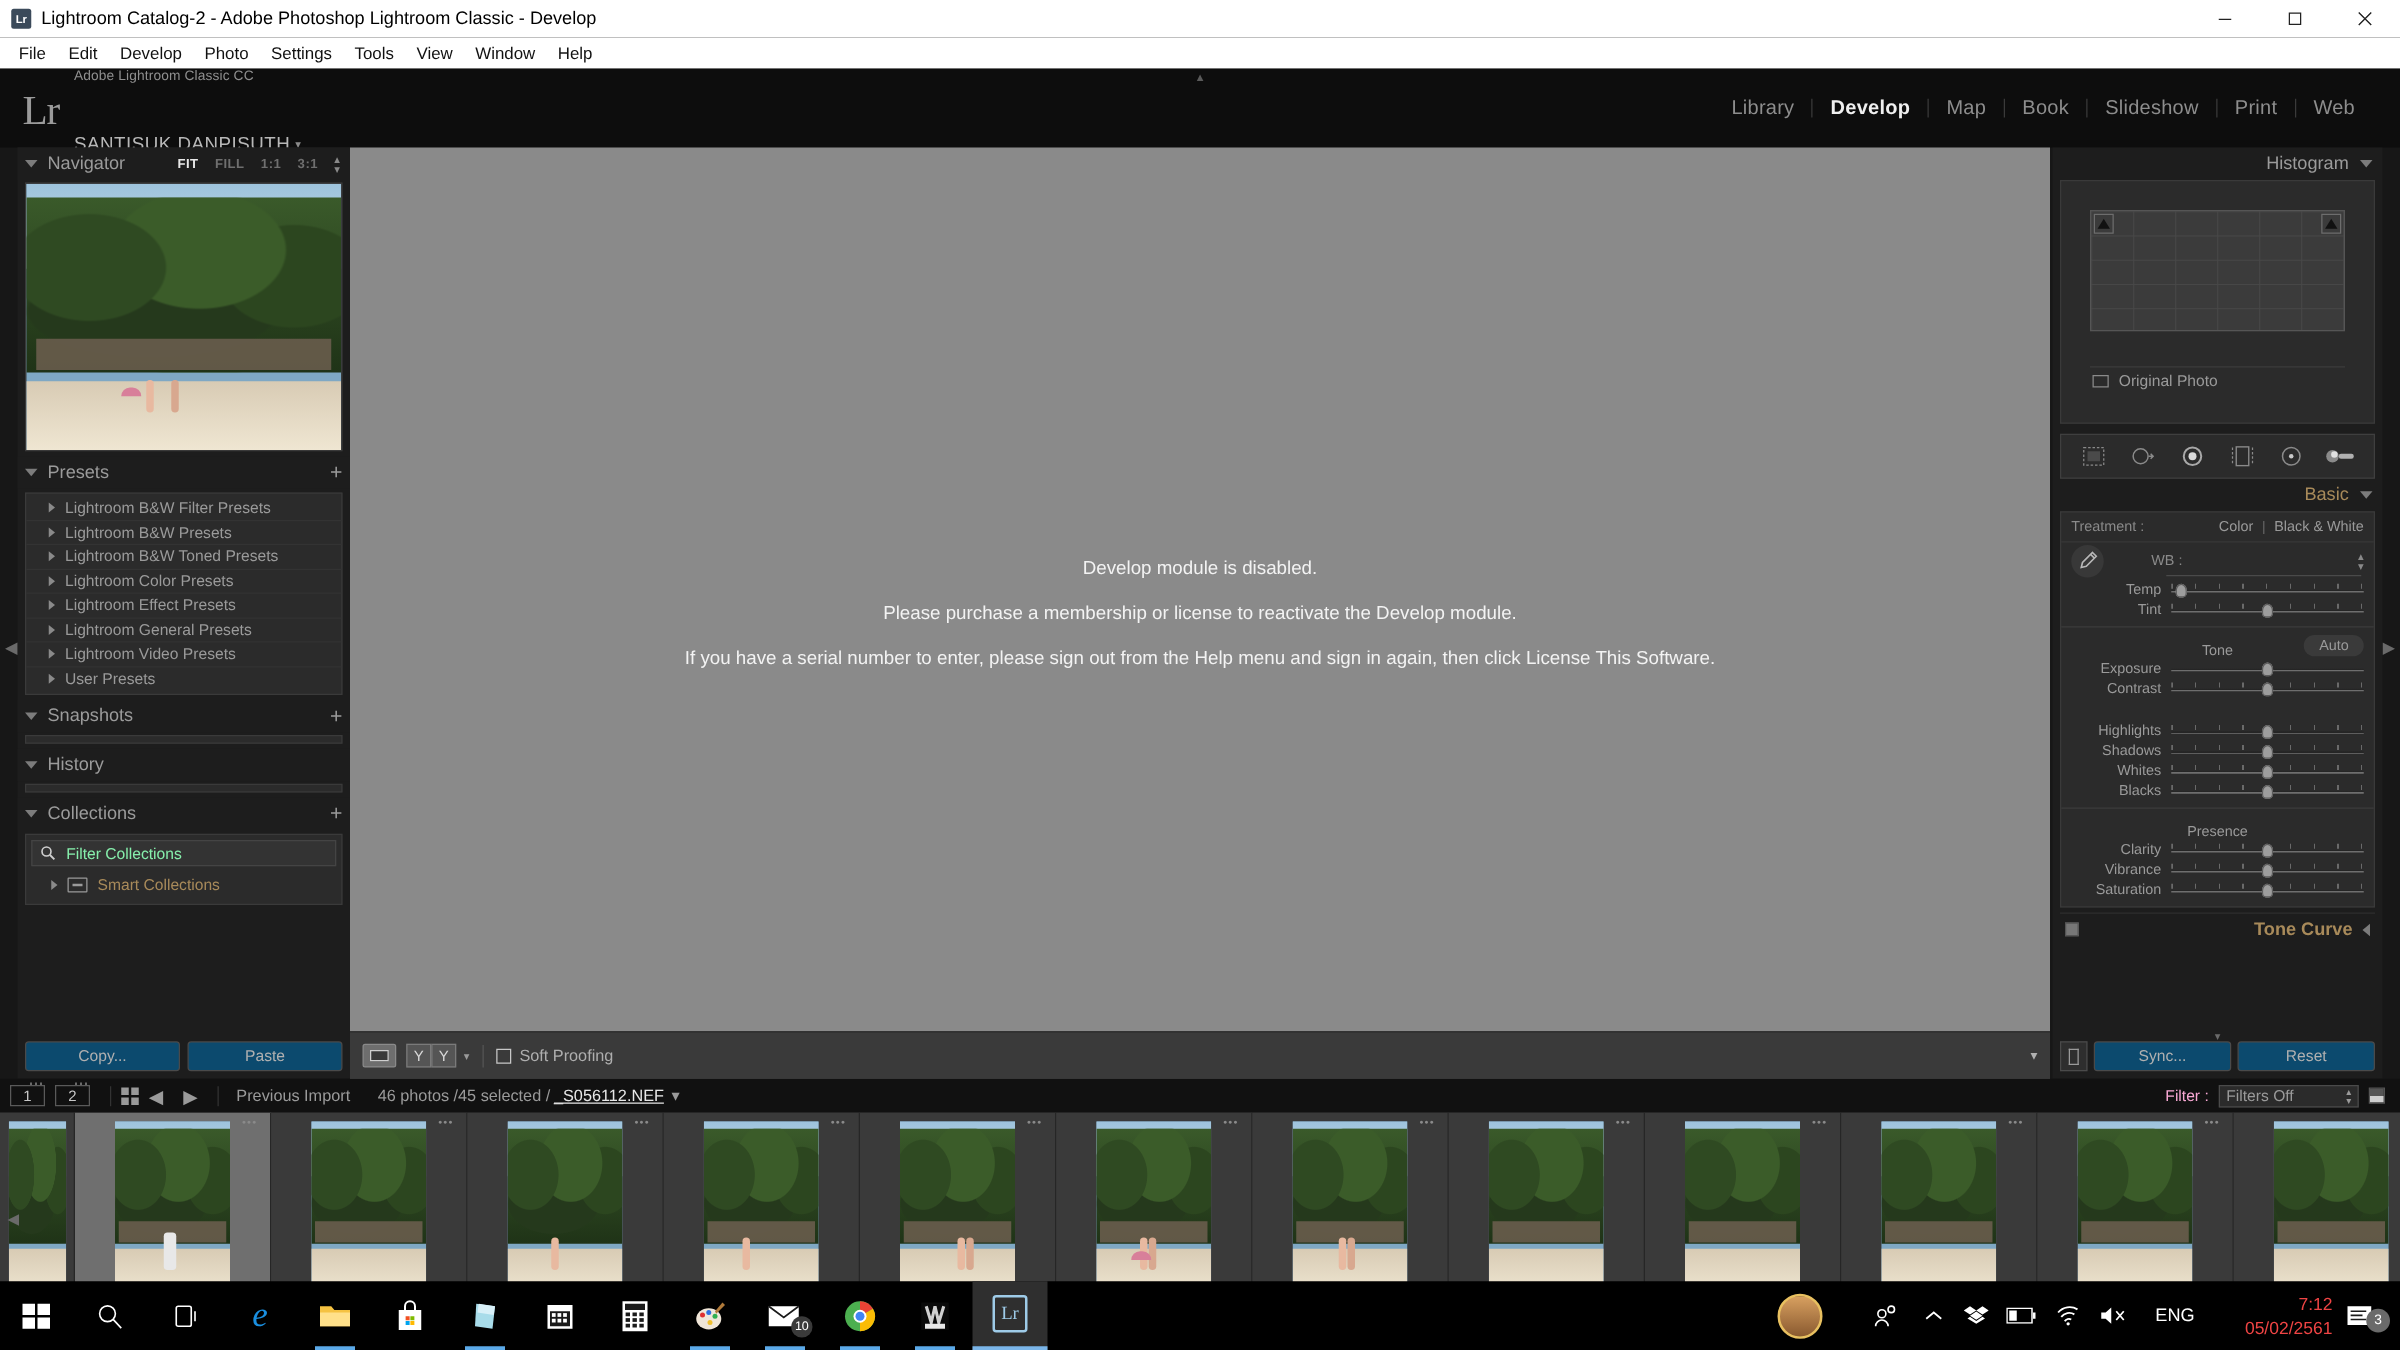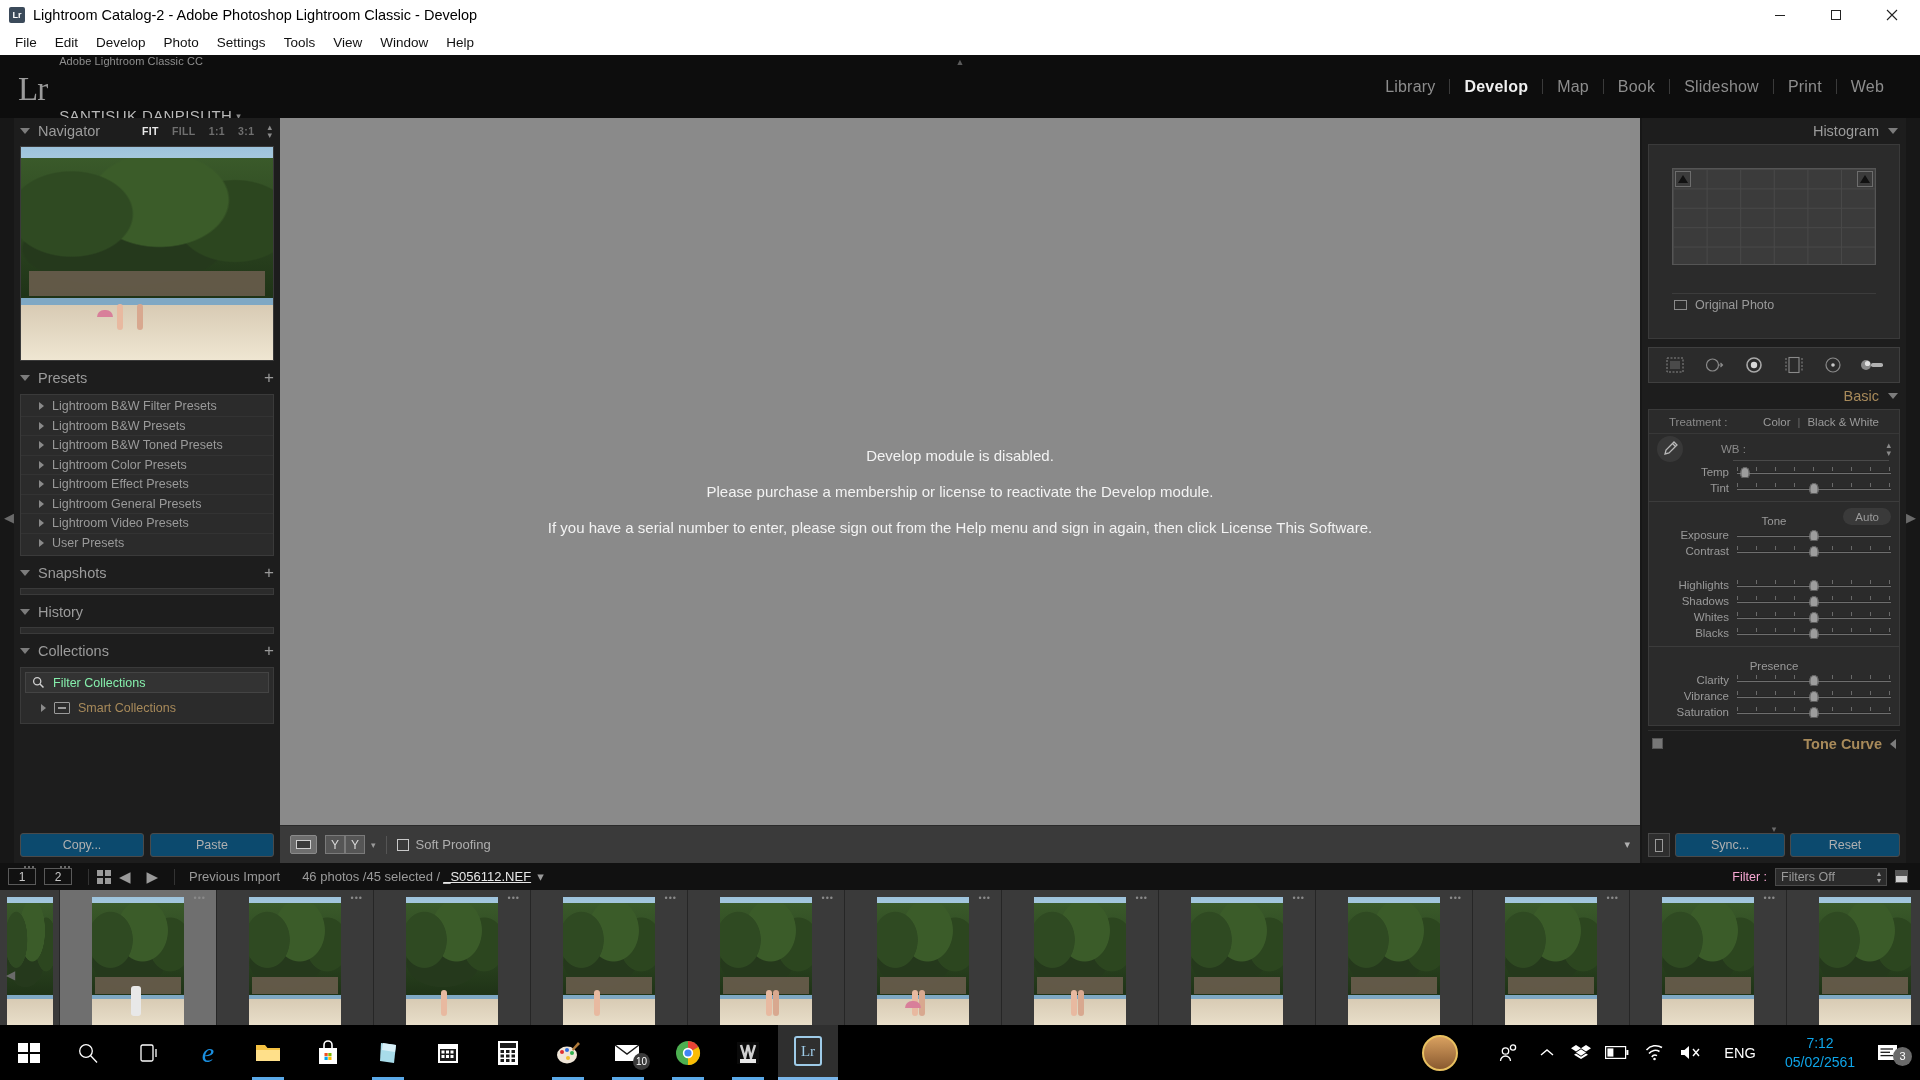--- a/index.html
+++ b/index.html
@@ -205,21 +205,21 @@
   .orig-label { font-size: 12.5px; color: #9a9a9a; }
 
   .tool-strip {
     margin: 8px 6px 0 6px; height: 36px; background: #2b2b2b; border: 1px solid #3f3f3f;
     display: flex; align-items: center; justify-content: space-around; padding: 0 6px;
   }
   .tool-ico { width: 26px; height: 22px; display:flex; align-items:center; justify-content:center; }
 
   .basic-box { margin: 0 6px; background: #2b2b2b; border: 1px solid #3a3a3a; }
   .treat-row {
-    display:flex; align-items:center; height: 24px; padding: 0 20px; border-bottom: 1px solid #383838;
+    display:flex; align-items:center; height: 24px; padding: 0 8px; border-bottom: 1px solid #383838;
   }
   .treat-label { font-size: 11.5px; color: #8a8a8a; }
   .treat-opt { font-size: 11.5px; color: #9a9a9a; }
   .treat-sep { color: #6a6a6a; font-size: 11px; margin: 0 7px; }
 
   .wb-row { display:flex; align-items:center; height: 30px; padding: 0 8px; position: relative; }
   .eyedrop {
     width: 26px; height: 26px; border-radius: 50%; background: #383838;
     display:flex; align-items:center; justify-content:center;
   }
@@ -1089,21 +1089,21 @@
           <circle cx="10.5" cy="15" r="1.3" fill="#fff"></circle>
         </svg>
     </div>
     <div style="width:40px;display:flex;justify-content:center">
       <svg width="24" height="17" viewBox="0 0 24 17">
           <path d="M1 6 h3.5 L9 2 v13 L4.5 11 H1 Z" fill="#fff"></path>
           <path d="M13 5 L19 12 M19 5 L13 12" stroke="#fff" stroke-width="1.4"></path>
         </svg>
     </div>
     <div style="width:56px;text-align:center;color:#fff;font-size:14.5px">ENG</div>
-    <div style="width:92px;text-align:center;color:#0ea5e9;font-size:14px;line-height:19px;margin-left:6px">
+    <div style="width:92px;text-align:right;color:#ef4444;font-size:14px;line-height:19px;margin-left:6px">
       <div>7:12</div>
       <div>05/02/2561</div>
     </div>
     <div style="width:44px;display:flex;justify-content:center;position:relative">
       <svg width="22" height="20" viewBox="0 0 22 20">
           <rect x="1" y="2" width="19" height="15" fill="#fff"></rect>
           <g stroke="#1a1a1a" stroke-width="1.3">
             <path d="M3.5 6 H16"></path>
             <path d="M3.5 9.3 H13"></path>
             <path d="M3.5 12.6 H16"></path>

